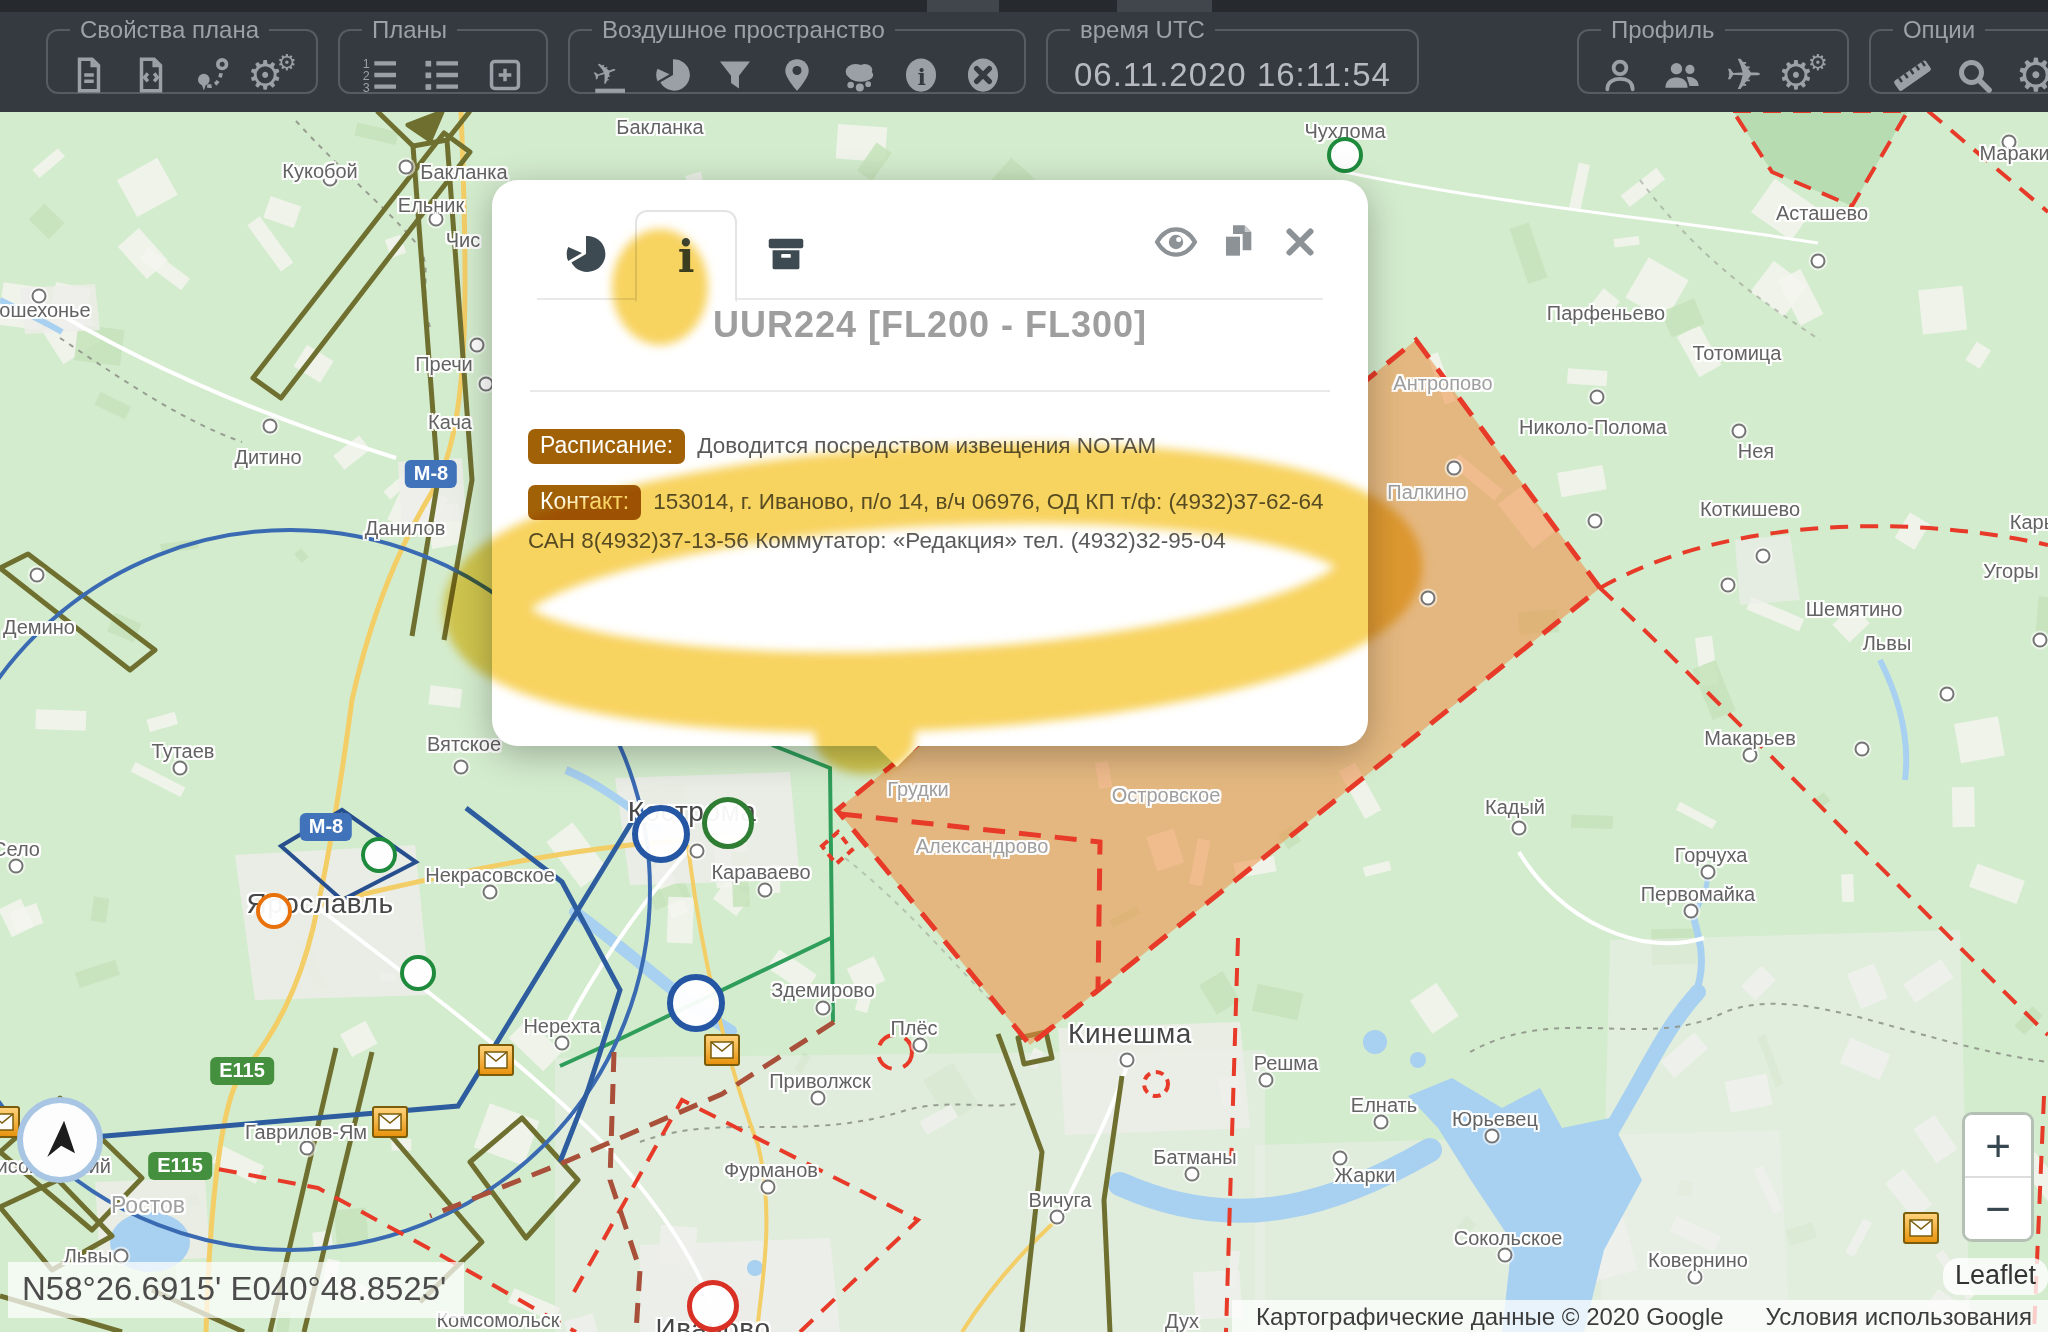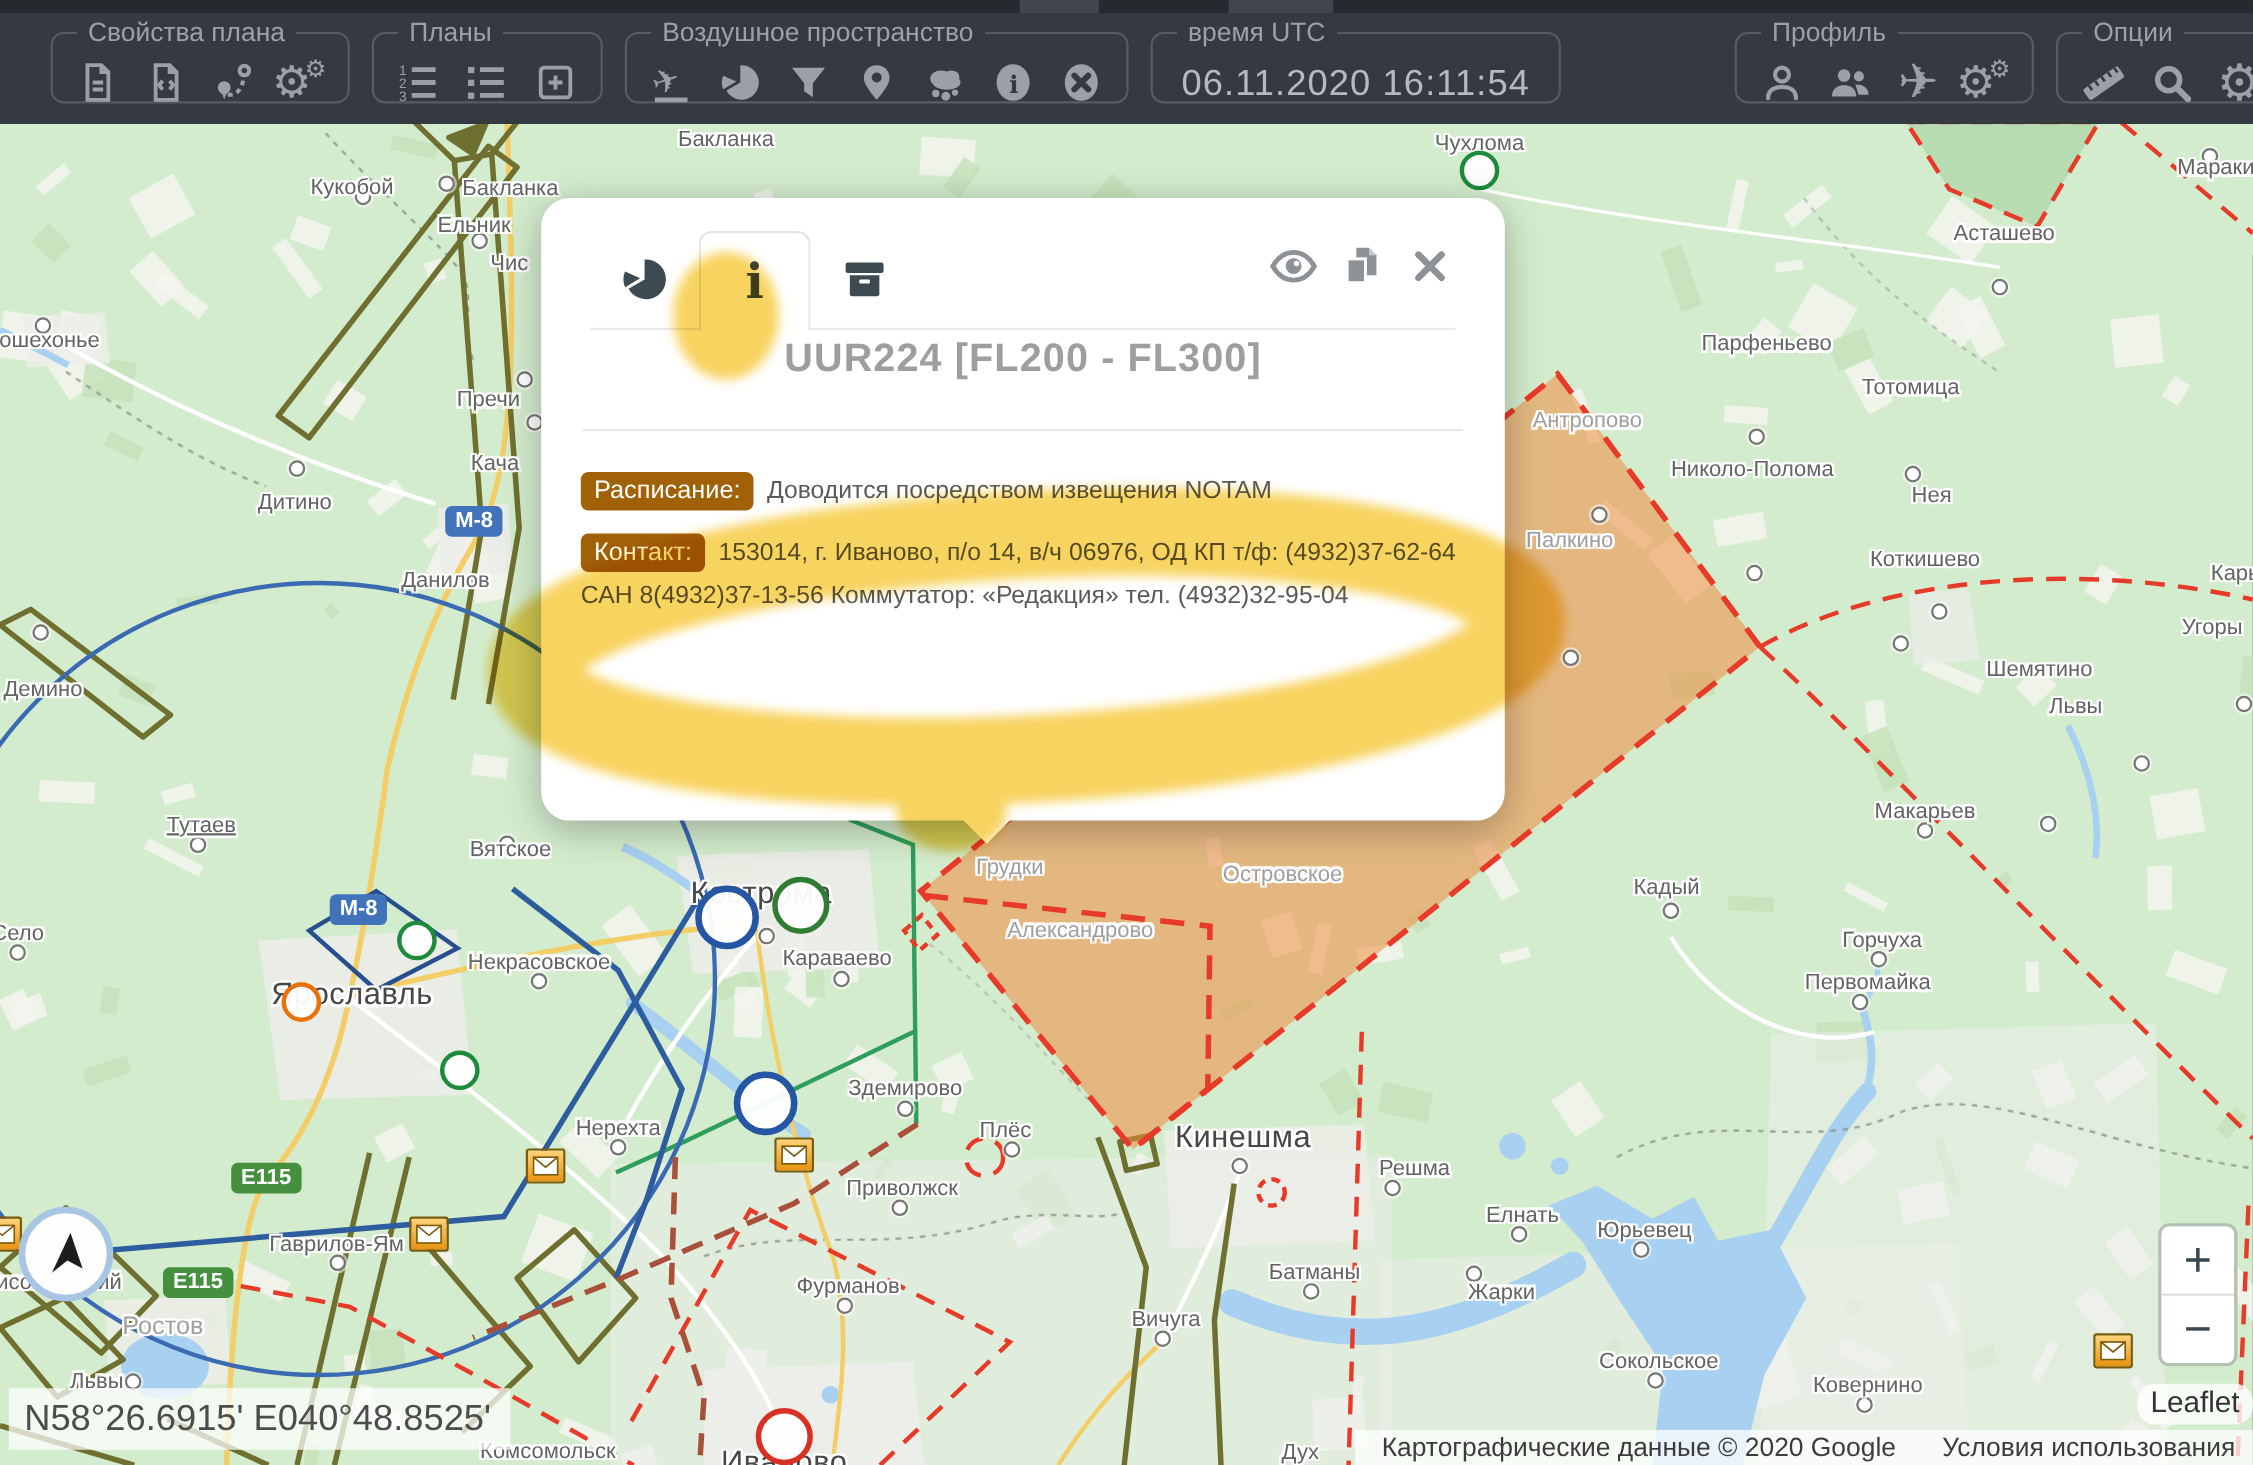--- a/index.html
+++ b/index.html
@@ -371,22 +371,22 @@
         <span class="map-label fade" style="left: 1427px; top: 492px;">Палкино</span>
         <span class="map-label" style="left: 2011px; top: 571px;">Угоры</span>
         <span class="map-label" style="left: 1854px; top: 609px;">Шемятино</span>
         <span class="map-label" style="left: 1887px; top: 643px;">Львы</span>
         <span class="map-label" style="left: 444px; top: 364px;">Пречи</span>
         <span class="map-label" style="left: 450px; top: 405px; margin-top: 17px;">Кача</span>
         <span class="map-label" style="left: 268px; top: 457px;">Дитино</span>
         <span class="map-label" style="left: 405px; top: 528px;">Данилов</span>
         <span class="map-label" style="left: 39px; top: 627px;">Демино</span>
         <span class="map-label" style="left: 16px; top: 849px;">Село</span>
-        <span class="map-label" style="left: 183px; top: 751px; text-decoration: underline;">Тутаев</span>
-        <span class="map-label" style="left: 464px; top: 773px;">Вятское</span>
+        <span class="map-label" style="left: 183px; top: 751px;">Тутаев</span>
+        <span class="map-label" style="left: 464px; top: 744px;">Вятское</span>
         <span class="map-label" style="left: 490px; top: 875px;">Некрасовское</span>
         <span class="map-label lg" style="left: 320px; top: 904px;">Ярославль</span>
         <span class="map-label lg" style="left: 692px; top: 812px;">Кострома</span>
         <span class="map-label" style="left: 761px; top: 872px;">Караваево</span>
         <span class="map-label fade" style="left: 918px; top: 789px;">Грудки</span>
         <span class="map-label fade" style="left: 1166px; top: 795px;">Островское</span>
         <span class="map-label fade" style="left: 982px; top: 846px;">Александрово</span>
         <span class="map-label" style="left: 1750px; top: 738px;">Макарьев</span>
         <span class="map-label" style="left: 1515px; top: 807px;">Кадый</span>
         <span class="map-label" style="left: 1711px; top: 855px;">Горчуха</span>

